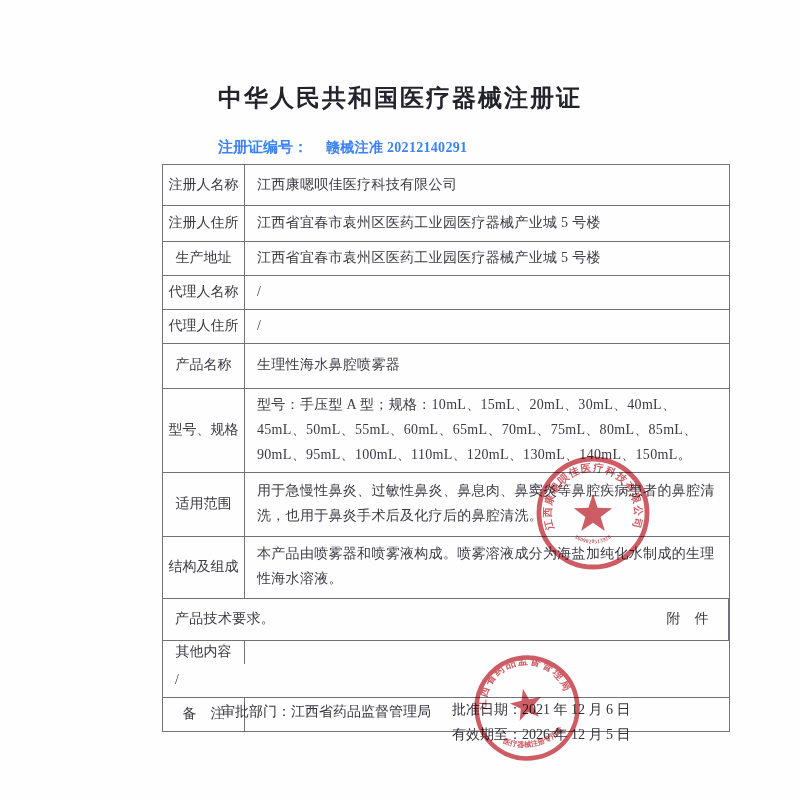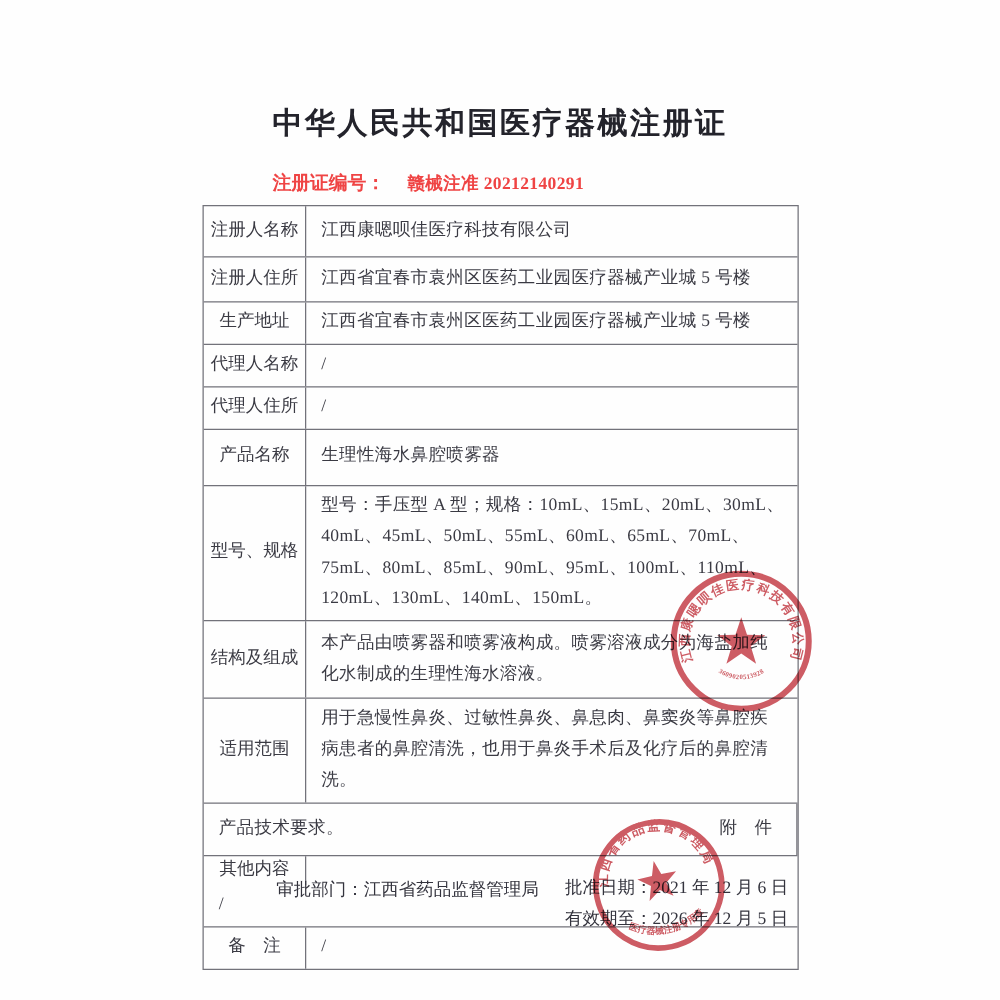--- a/index.html
+++ b/index.html
@@ -15,25 +15,25 @@
     color:var(--ink-color);
   }
   .page{position:absolute;inset:0;}
   .doc-title{
     position:absolute;top:82px;left:0;width:100%;
     text-align:center;font-size:24px;font-weight:700;
     letter-spacing:2px;color:#23232b;
   }
   .cert-line{
     position:absolute;top:136px;left:218px;
-    font-size:15px;font-weight:700;color:#ef4444;
+    font-size:15px;font-weight:700;color:#3b82f6;
   }
   .cert-line .val{margin-left:6px;}
   .reg-table{
-    position:absolute;left:162px;top:164px;width:477px;
+    position:absolute;left:162px;top:164px;width:568px;
     border:1px solid var(--border-color);
     display:flex;flex-direction:column;
     box-sizing:border-box;
   }
   .row{display:flex;box-sizing:border-box;}
   .row + .row{border-top:1px solid var(--border-color);}
   .cell{box-sizing:border-box;display:flex;align-items:center;}
   .lbl{
     width:82px;min-width:82px;justify-content:center;text-align:center;
     border-right:1px solid var(--border-color);
@@ -90,27 +90,27 @@
       <div class="cell val">/</div>
     </div>
     <div class="row r5">
       <div class="cell lbl">产品名称</div>
       <div class="cell val">生理性海水鼻腔喷雾器</div>
     </div>
     <div class="row r6">
       <div class="cell lbl">型号、规格</div>
       <div class="cell val">型号：手压型 A 型；规格：10mL、15mL、20mL、30mL、40mL、45mL、50mL、55mL、60mL、65mL、70mL、75mL、80mL、85mL、90mL、95mL、100mL、110mL、120mL、130mL、140mL、150mL。</div>
     </div>
+    <div class="row r8">
+      <div class="cell lbl">适用范围</div>
+      <div class="cell val">用于急慢性鼻炎、过敏性鼻炎、鼻息肉、鼻窦炎等鼻腔疾病患者的鼻腔清洗，也用于鼻炎手术后及化疗后的鼻腔清洗。</div>
+    </div>
     <div class="row r7">
       <div class="cell lbl">结构及组成</div>
       <div class="cell val">本产品由喷雾器和喷雾液构成。喷雾溶液成分为海盐加纯化水制成的生理性海水溶液。</div>
-    </div>
-    <div class="row r8">
-      <div class="cell lbl">适用范围</div>
-      <div class="cell val">用于急慢性鼻炎、过敏性鼻炎、鼻息肉、鼻窦炎等鼻腔疾病患者的鼻腔清洗，也用于鼻炎手术后及化疗后的鼻腔清洗。</div>
     </div>
     <div class="row r9">
       <div class="cell val">产品技术要求。</div>
       <div class="cell lbl">附　件</div>
     </div>
     <div class="row r10">
       <div class="cell lbl">其他内容</div>
       <div class="cell val">/</div>
     </div>
     <div class="row r11">

